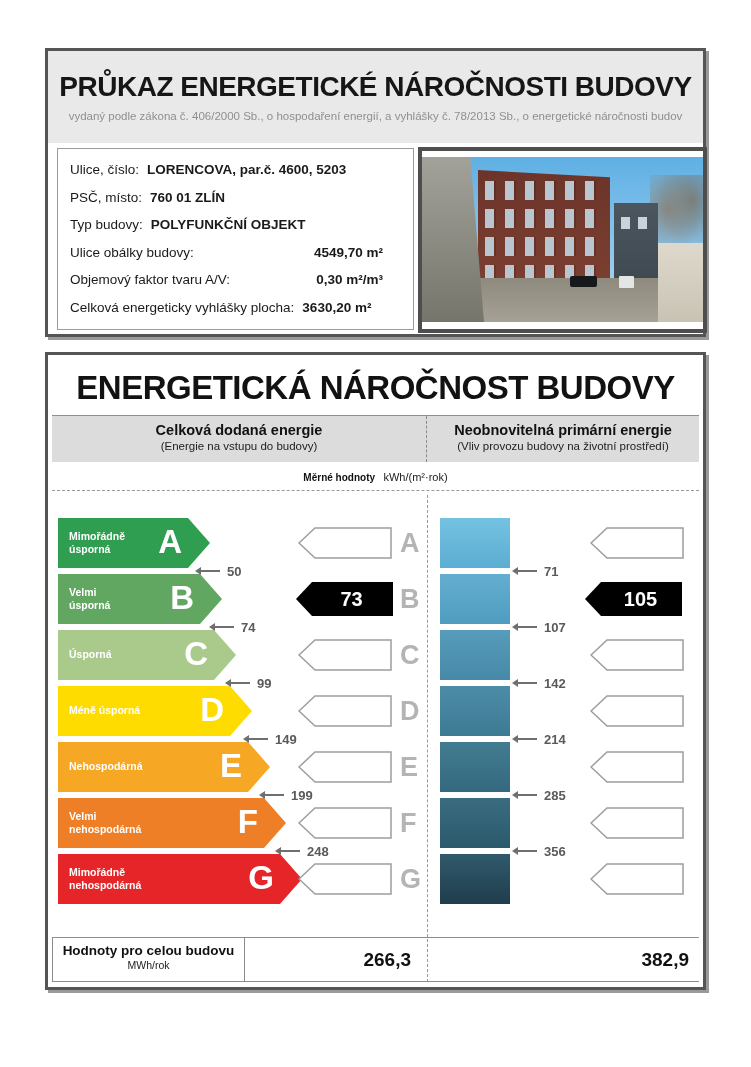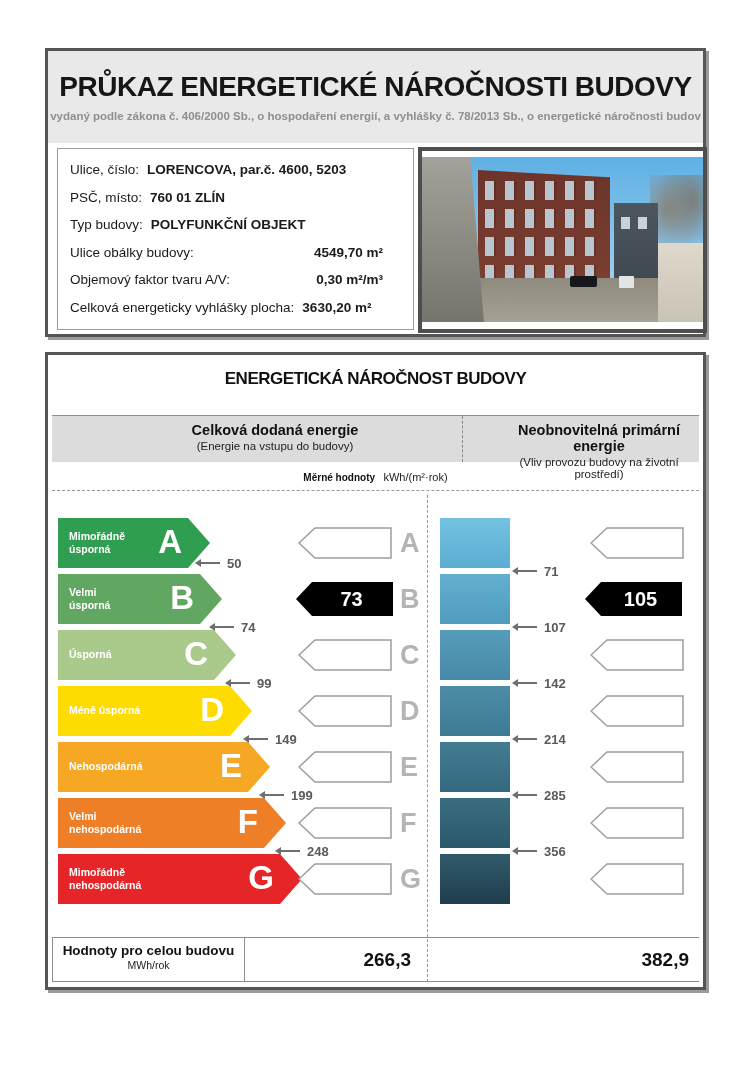--- a/index.html
+++ b/index.html
@@ -8,21 +8,21 @@
   .page { position:relative; width:751px; height:1067px; background:#fff; overflow:hidden; }
 
   .box { position:absolute; left:45px; width:661px; background:#fff;
          border:3px solid #555; box-shadow:3px 3px 0 #9a9a9a; }
   .box1 { top:48px; height:289px; }
   .box2 { top:352px; height:638px; }
 
   
   .header-band { height:92px; background:#e9e9e9; text-align:center; padding-top:20px; }
   .cert-title { font-size:28px; font-weight:bold; color:#161616; letter-spacing:-0.5px; }
-  .cert-subtitle { margin-top:7px; font-size:11.5px; font-weight:bold; color:#8f8f8f; }
+  .cert-subtitle { margin-top:7px; font-size:11.5px; font-weight:normal; color:#8f8f8f; }
 
   .info-card { position:absolute; left:9px; top:97px; width:357px; height:182px;
                background:#fff; border:1px solid #9c9c9c; padding:13px 12px 0 12px; }
   .info-row { display:flex; gap:8px; font-size:13.5px; color:#1a1a1a; margin-bottom:12.5px; white-space:nowrap; }
   .info-row .val { font-weight:bold; }
   .info-row.spread { justify-content:space-between; padding-right:18px; }
 
   .photo-frame { position:absolute; left:370px; top:96px; width:289px; height:186px;
                  border:4px solid #4e4e4e; background:#fff; padding:6px 0 7px 0; }
   .photo-scene { position:relative; width:281px; height:165px; overflow:hidden;
@@ -38,25 +38,25 @@
   .ph-winrow { position:absolute; left:7px; right:7px; height:19px;
       background:repeating-linear-gradient(90deg,#b9c6d0 0 9px, rgba(0,0,0,0.15) 9px 11px, rgba(125,64,50,0) 11px 20px); }
   .ph-ground { left:0; bottom:0; width:100%; height:44px; background:linear-gradient(180deg,#8e8a7d,#a5a196); }
   .ph-wall { left:236px; top:86px; width:45px; height:79px; background:linear-gradient(180deg,#ded9cc,#c8c3b3); }
   .ph-concrete { left:0; top:0; width:62px; height:100%;
       background:linear-gradient(180deg,#a3a29a,#76756c); clip-path:polygon(0 0,78% 0,100% 100%,0 100%); }
   .ph-car { left:148px; top:119px; width:27px; height:11px; background:#17181c; border-radius:2px; }
   .ph-van { left:197px; top:119px; width:15px; height:12px; background:#e4e6e6; border-radius:1px; }
 
   
-  .section-title { text-align:center; margin-top:14px; font-size:17px; font-weight:bold; color:#121212; letter-spacing:-0.5px; }
+  .section-title { text-align:center; margin-top:14px; font-size:33px; font-weight:bold; color:#121212; letter-spacing:-0.5px; }
 
   .cols-band { position:absolute; left:4px; top:60px; width:647px; height:47px;
                background:#dcdcdc; border-top:1px solid #8f8f8f; display:flex; }
-  .col-head { text-align:center; padding-top:6px;margin-left:36px; }
+  .col-head { text-align:center; padding-top:6px; }
   .col-head.left { width:375px; border-right:1px dashed #8a8a8a; }
   .col-head.right { flex:1; }
   .col-title { font-size:14.5px; font-weight:bold; color:#111; }
   .col-sub { font-size:11.5px; color:#222; margin-top:2px; }
 
   .unit-line { position:absolute; top:112px; left:0; width:100%; text-align:center; }
   .unit-heading { font-size:10px; font-weight:bold; color:#111; }
   .unit { font-size:11px; color:#222; margin-left:4px; }
   .hr-dashed { position:absolute; left:4px; top:135px; width:647px; border-top:1px dashed #999; }
   .v-dashed { position:absolute; left:379px; top:140px; height:487px; border-left:1px dashed #999; }
@@ -200,21 +200,21 @@
     </div>
     <div class="class-bar" style="top: 443px; width: 228px; background: rgb(238, 127, 39);">
       <span class="class-label">Velmi<br>nehospodárná</span>
       <span class="class-letter">F</span>
     </div>
     <div class="class-bar" style="top: 499px; width: 244px; background: rgb(229, 37, 40);">
       <span class="class-label">Mimořádně<br>nehospodárná</span>
       <span class="class-letter">G</span>
     </div>
 
-    <div class="thresh" style="left:150px; top:200px;">
+    <div class="thresh" style="left:150px; top:208px;">
         <span class="t-arrow"></span>
         <span class="t-num">50</span>
       </div>
     <div class="thresh" style="left:164px; top:264px;">
         <span class="t-arrow"></span>
         <span class="t-num">74</span>
       </div>
     <div class="thresh" style="left:180px; top:320px;">
         <span class="t-arrow"></span>
         <span class="t-num">99</span>

